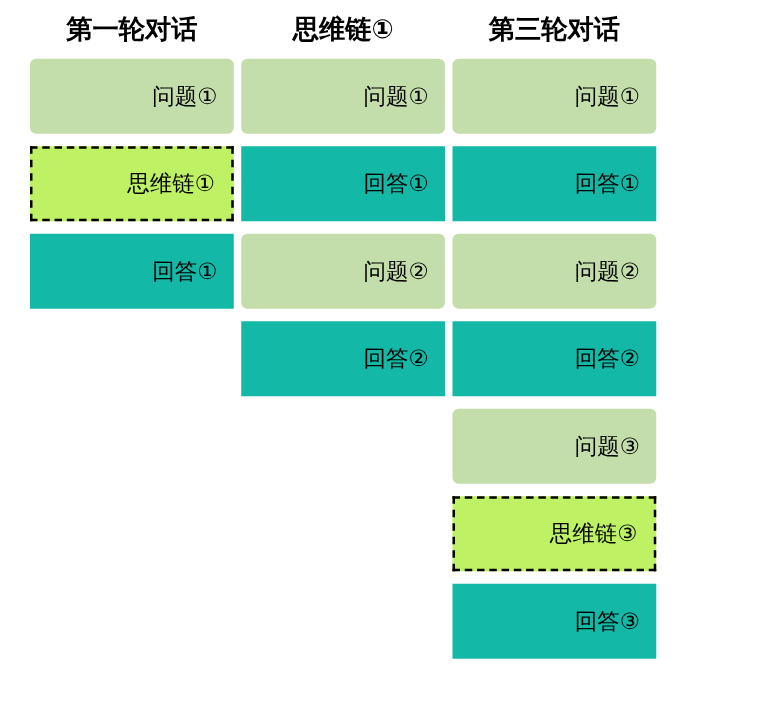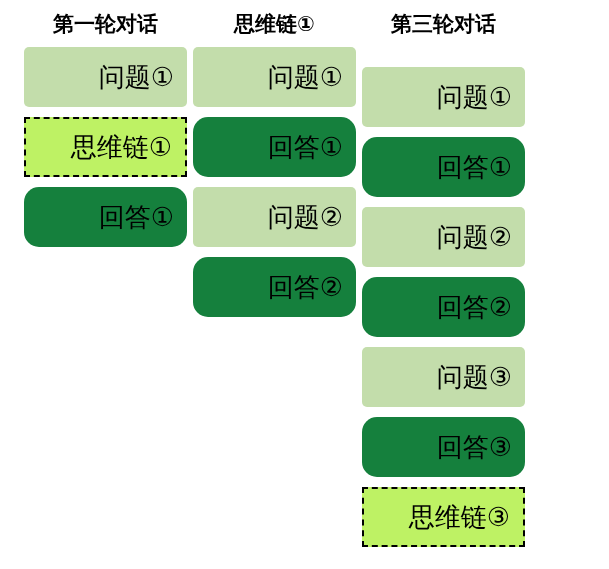--- a/index.html
+++ b/index.html
@@ -24,21 +24,21 @@
     padding-left: 24px;
     padding-top: 0px;
   }
   .column {
     width: 165px;
     margin-right: 6px;
     display: flex;
     flex-direction: column;
     align-items: stretch;
   }
-  .column:last-child { margin-right: 0; gap: 20px; }
+  .column:last-child { margin-right: 0; }
 
   .col-title {
     font-size: 21px;
     font-weight: bold;
     color: #000000;
     text-align: center;
     letter-spacing: 0px;
     height: 47px;
     line-height: 47px;
     white-space: nowrap;
@@ -51,35 +51,35 @@
   }
 
   .bubble {
     box-sizing: border-box;
     height: 60px;
     margin-bottom: 10px;
     display: flex;
     align-items: center;
     justify-content: flex-end;
     padding-right: 13px;
-    font-size: 26px;
+    font-size: 18px;
     color: #000000;
     line-height: 1;
     white-space: nowrap;
     user-select: none;
   }
 
   .bubble.question {
     background: #c3ddab;
     border-radius: 5px;
     border: none;
   }
   .bubble.answer {
-    background: #15803d;
-    border-radius: 15px;
+    background: #14b8a6;
+    border-radius: 0;
     border: none;
   }
   .bubble.cot {
     background: #bef264;
     border: 2px dashed #000000;
     border-radius: 0px;
   }
 
   .bubble-label {
     display: inline-block;
@@ -134,22 +134,22 @@
       </div>
       <div class="bubble question">
         <span class="bubble-label">问题②</span>
       </div>
       <div class="bubble answer">
         <span class="bubble-label">回答②</span>
       </div>
       <div class="bubble question">
         <span class="bubble-label">问题③</span>
       </div>
+      <div class="bubble cot">
+        <span class="bubble-label">思维链③</span>
+      </div>
       <div class="bubble answer">
         <span class="bubble-label">回答③</span>
-      </div>
-      <div class="bubble cot">
-        <span class="bubble-label">思维链③</span>
       </div>
     </div>
   </div>
 
 </div>
 
 </body></html>

